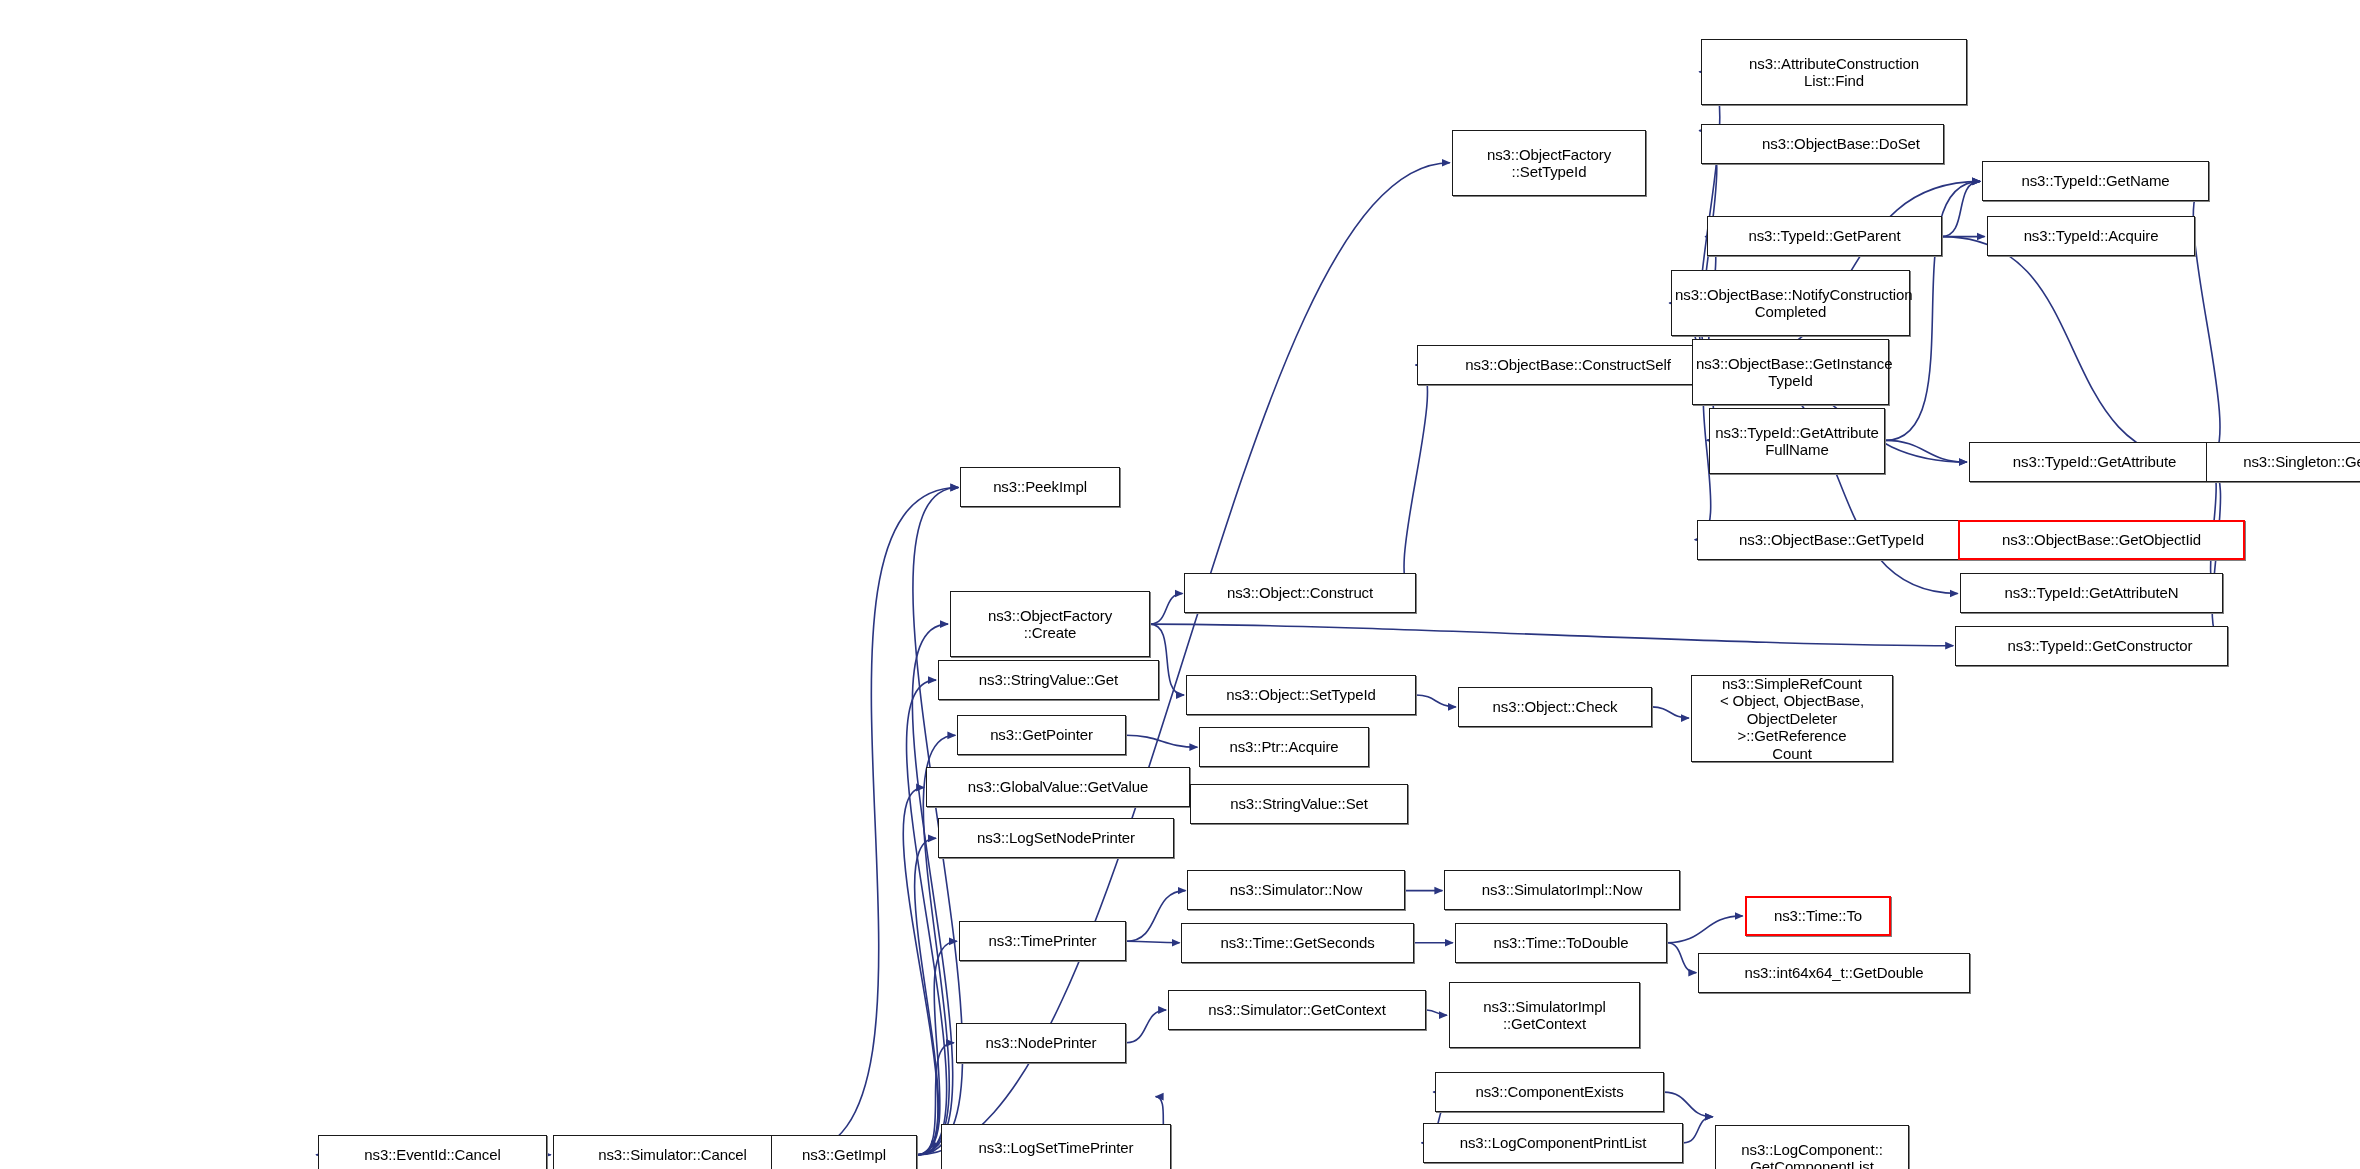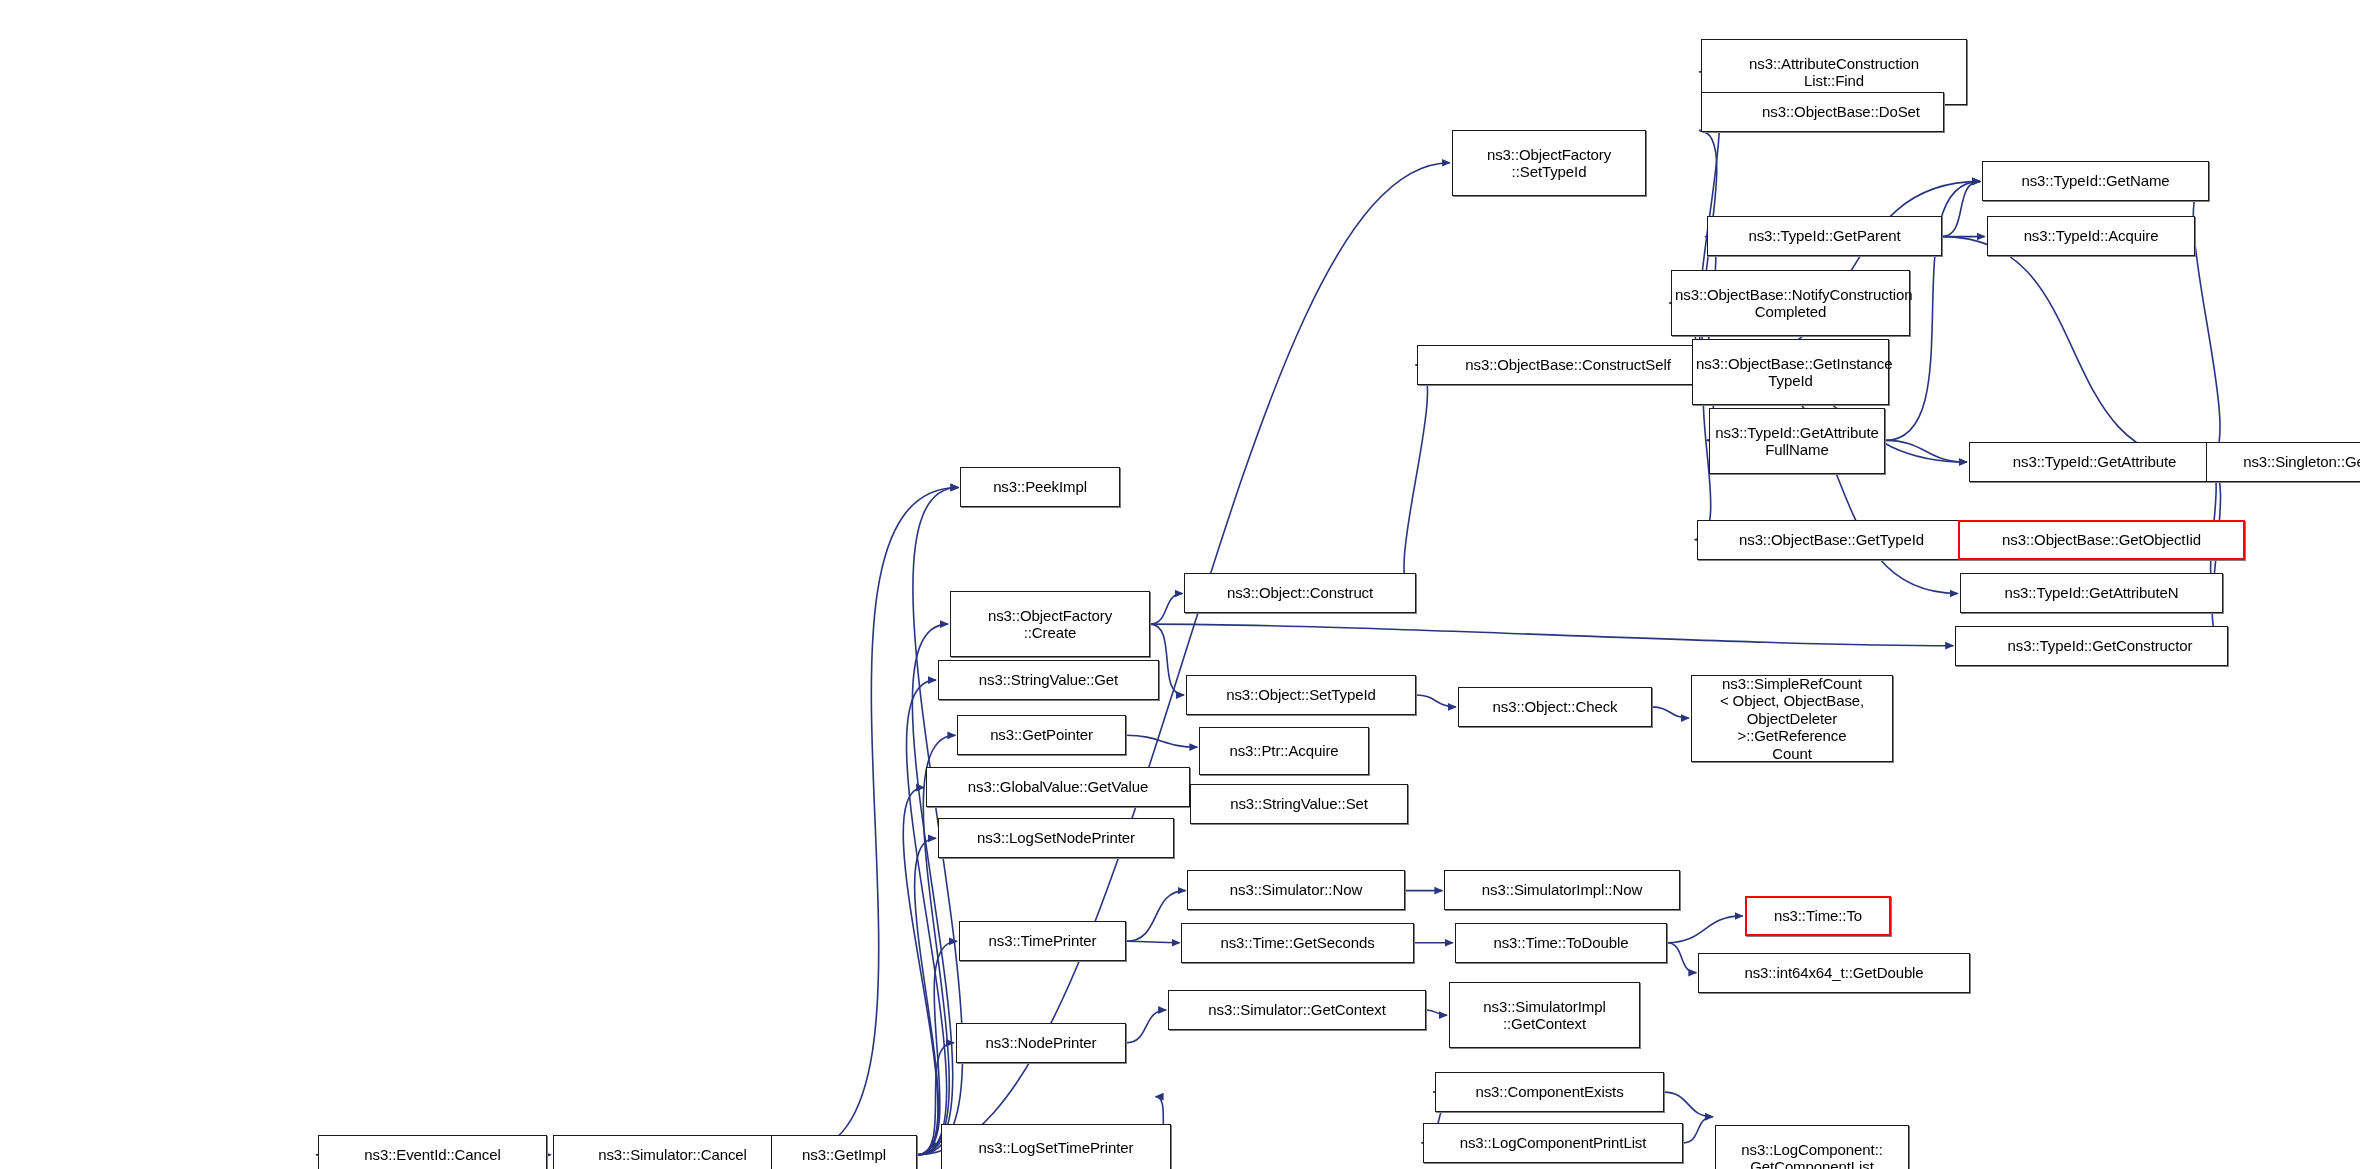--- a/index.html
+++ b/index.html
@@ -105,36 +105,36 @@
     <div class="node" style="left: 957px; top: 715px; width: 169px; height: 40px;"><span>ns3::GetPointer</span></div>
     <div class="node" style="left: 926px; top: 767px; width: 264px; height: 40px;"><span>ns3::GlobalValue::GetValue</span></div>
     <div class="node" style="left: 938px; top: 818px; width: 236px; height: 40px;"><span>ns3::LogSetNodePrinter</span></div>
     <div class="node" style="left: 959px; top: 921px; width: 167px; height: 40px;"><span>ns3::TimePrinter</span></div>
     <div class="node" style="left: 956px; top: 1023px; width: 170px; height: 40px; justify-content: center;"><span>ns3::NodePrinter</span></div>
     <div class="node" style="left: 941px; top: 1124px; width: 230px; height: 48px;"><span>ns3::LogSetTimePrinter</span></div>
     <div class="node" style="left: 1452px; top: 130px; width: 194px; height: 66px;"><span>ns3::ObjectFactory
 ::SetTypeId</span></div>
     <div class="node" style="left: 1184px; top: 573px; width: 232px; height: 40px;"><span>ns3::Object::Construct</span></div>
     <div class="node" style="left: 1186px; top: 675px; width: 230px; height: 40px;"><span>ns3::Object::SetTypeId</span></div>
-    <div class="node" style="left: 1199px; top: 727px; width: 170px; height: 48px;"><span>ns3::Ptr::Acquire</span></div>
+    <div class="node" style="left: 1199px; top: 727px; width: 170px; height: 40px;"><span>ns3::Ptr::Acquire</span></div>
     <div class="node" style="left: 1190px; top: 784px; width: 218px; height: 40px;"><span>ns3::StringValue::Set</span></div>
     <div class="node" style="left: 1187px; top: 870px; width: 218px; height: 40px;"><span>ns3::Simulator::Now</span></div>
     <div class="node" style="left: 1181px; top: 923px; width: 233px; height: 40px;"><span>ns3::Time::GetSeconds</span></div>
     <div class="node" style="left: 1168px; top: 990px; width: 258px; height: 40px;"><span>ns3::Simulator::GetContext</span></div>
     <div class="node" style="left: 1417px; top: 345px; width: 302px; height: 40px;"><span>ns3::ObjectBase::ConstructSelf</span></div>
     <div class="node" style="left: 1458px; top: 687px; width: 194px; height: 40px;"><span>ns3::Object::Check</span></div>
     <div class="node" style="left: 1444px; top: 870px; width: 236px; height: 40px;"><span>ns3::SimulatorImpl::Now</span></div>
     <div class="node" style="left: 1455px; top: 923px; width: 212px; height: 40px;"><span>ns3::Time::ToDouble</span></div>
     <div class="node" style="left: 1449px; top: 982px; width: 191px; height: 66px;"><span>ns3::SimulatorImpl
 ::GetContext</span></div>
     <div class="node" style="left: 1435px; top: 1072px; width: 229px; height: 40px;"><span>ns3::ComponentExists</span></div>
     <div class="node" style="left: 1423px; top: 1123px; width: 260px; height: 40px;"><span>ns3::LogComponentPrintList</span></div>
     <div class="node" style="left: 1701px; top: 39px; width: 266px; height: 66px;"><span>ns3::AttributeConstruction
 List::Find</span></div>
-    <div class="node" style="left: 1701px; top: 92px; width: 243px; height: 40px; padding-left: 40px;"><span>ns3::ObjectBase::DoSet</span></div>
+    <div class="node" style="left: 1701px; top: 124px; width: 243px; height: 40px; padding-left: 40px;"><span>ns3::ObjectBase::DoSet</span></div>
     <div class="node" style="left: 1707px; top: 216px; width: 235px; height: 40px;"><span>ns3::TypeId::GetParent</span></div>
     <div class="node" style="left: 1671px; top: 270px; width: 239px; height: 66px;"><span>ns3::ObjectBase::NotifyConstruction
 Completed</span></div>
     <div class="node" style="left: 1692px; top: 339px; width: 197px; height: 66px;"><span>ns3::ObjectBase::GetInstance
 TypeId</span></div>
     <div class="node" style="left: 1709px; top: 408px; width: 176px; height: 66px;"><span>ns3::TypeId::GetAttribute
 FullName</span></div>
     <div class="node" style="left: 1697px; top: 520px; width: 269px; height: 40px;"><span>ns3::ObjectBase::GetTypeId</span></div>
     <div class="node" style="left: 1691px; top: 675px; width: 202px; height: 87px;"><span>ns3::SimpleRefCount
 &lt; Object, ObjectBase,

